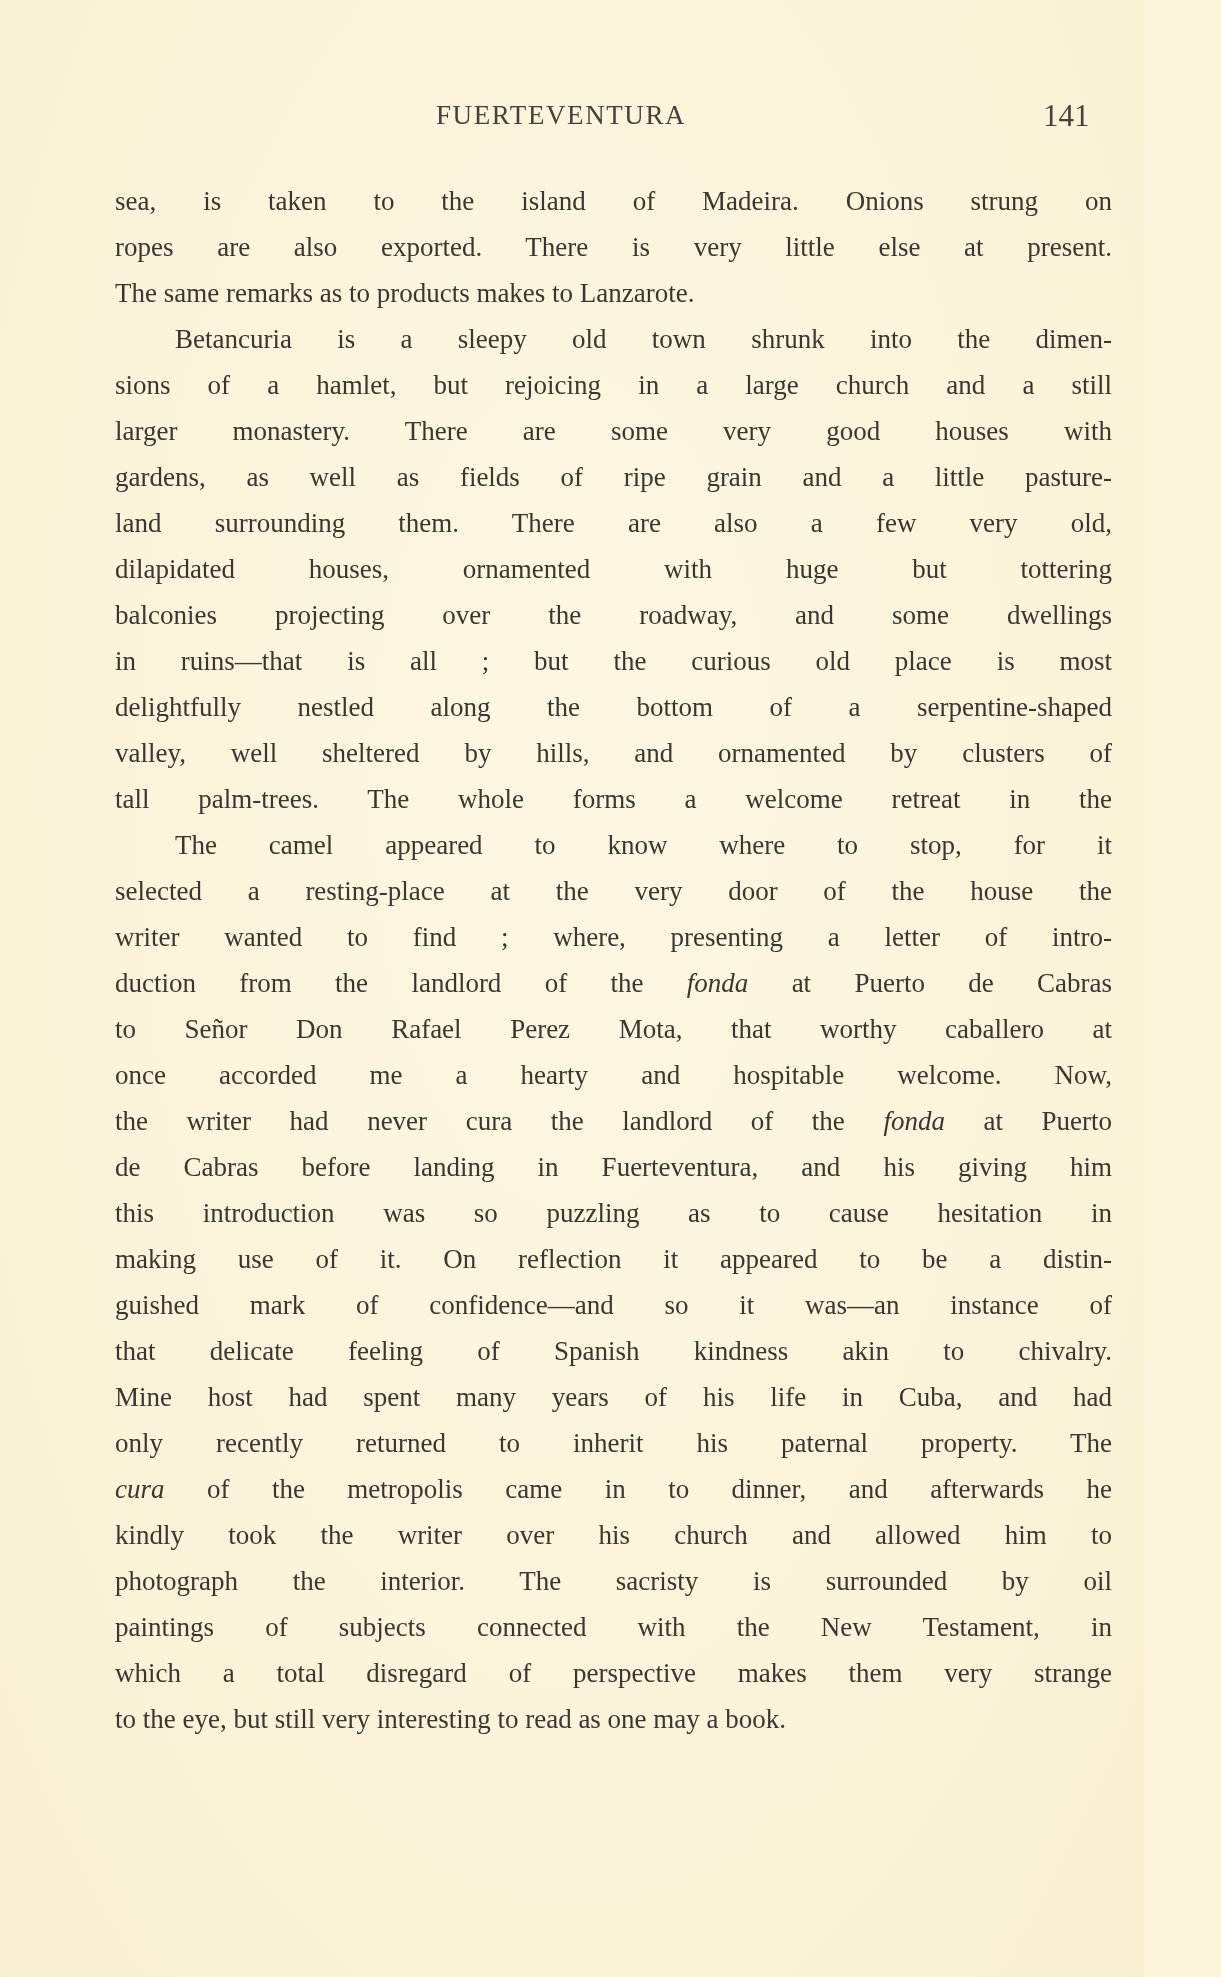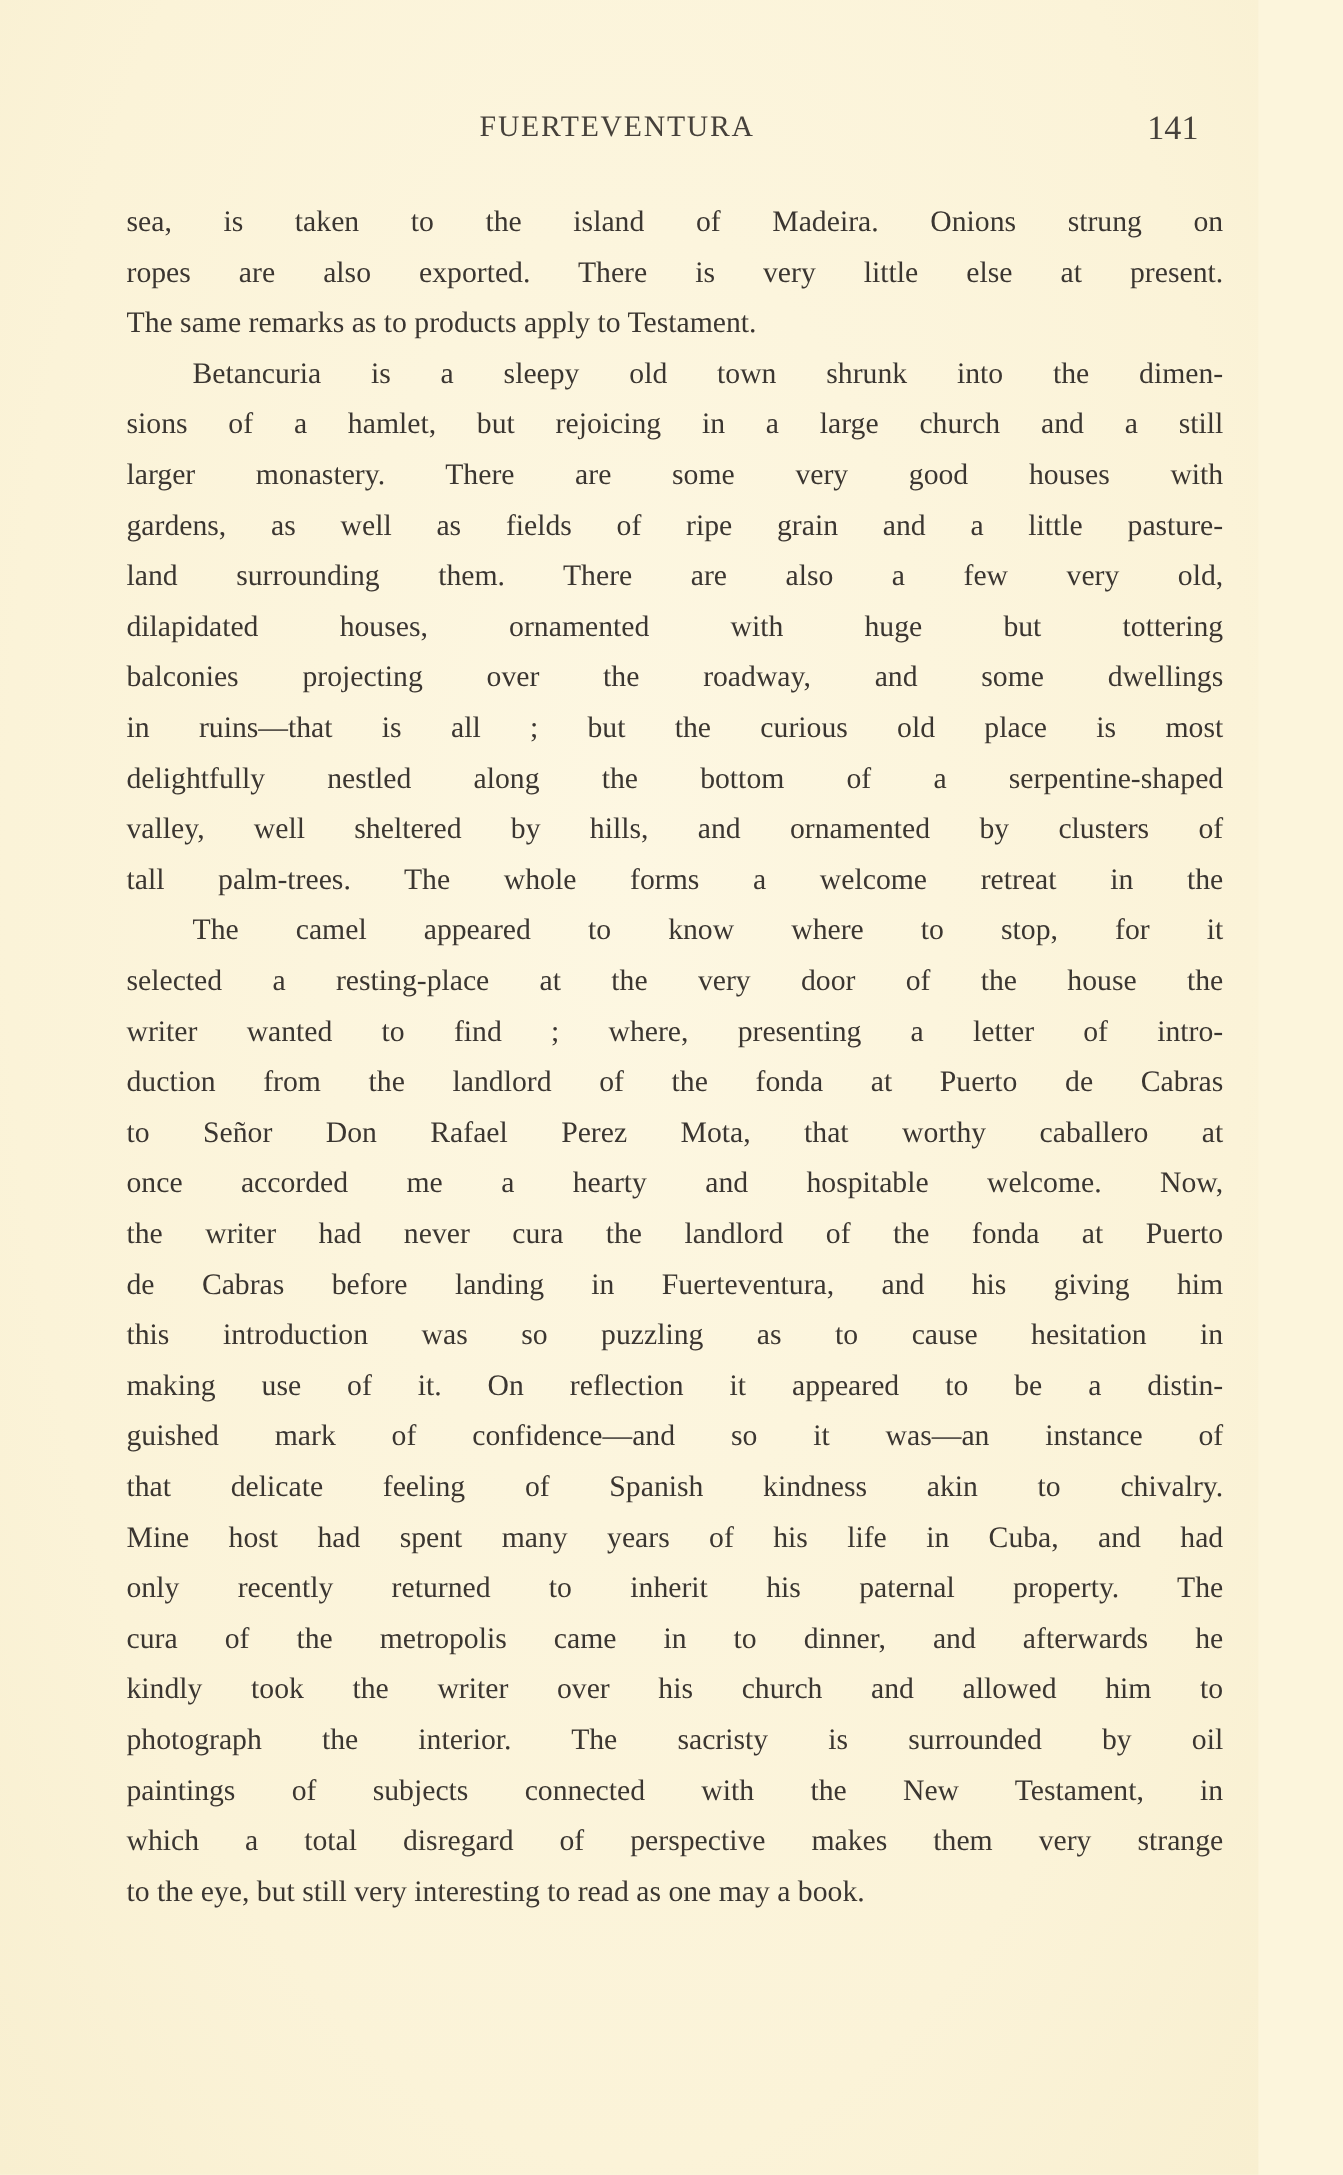--- a/index.html
+++ b/index.html
@@ -60,35 +60,36 @@
       text-align-last: justify;
       word-spacing: 0px;
     }
     .line.last {
       text-align-last: left;
     }
     .line.indent {
       padding-left: 60px;
     }
     .line .it {
+      font-style: italic;
     }
   </style>
 </head>
 <body>
 
 <div class="page">
   <div class="running-head">
     <span class="running-title">FUERTEVENTURA</span>
     <span class="page-number">141</span>
   </div>
   <div class="body-text" id="body-text">
       <div>
         <span class="line"><span>sea, is taken to the island of Madeira.  Onions strung on</span></span>
         <span class="line"><span>ropes are also exported.  There is very little else at present.</span></span>
-        <span class="line last"><span>The same remarks as to products apply to Testament.</span></span>
+        <span class="line last"><span>The same remarks as to products makes to Lanzarote.</span></span>
       </div>
       <div>
         <span class="line indent"><span>Betancuria is a sleepy old town shrunk into the dimen-</span></span>
         <span class="line"><span>sions of a hamlet, but rejoicing in a large church and a still</span></span>
         <span class="line"><span>larger monastery.  There are some very good houses with</span></span>
         <span class="line"><span>gardens, as well as fields of ripe grain and a little pasture-</span></span>
         <span class="line"><span>land surrounding them.  There are also a few very old,</span></span>
         <span class="line"><span>dilapidated houses, ornamented with huge but tottering</span></span>
         <span class="line"><span>balconies projecting over the roadway, and some dwellings</span></span>
         <span class="line"><span>in ruins—that is all ; but the curious old place is most</span></span>

